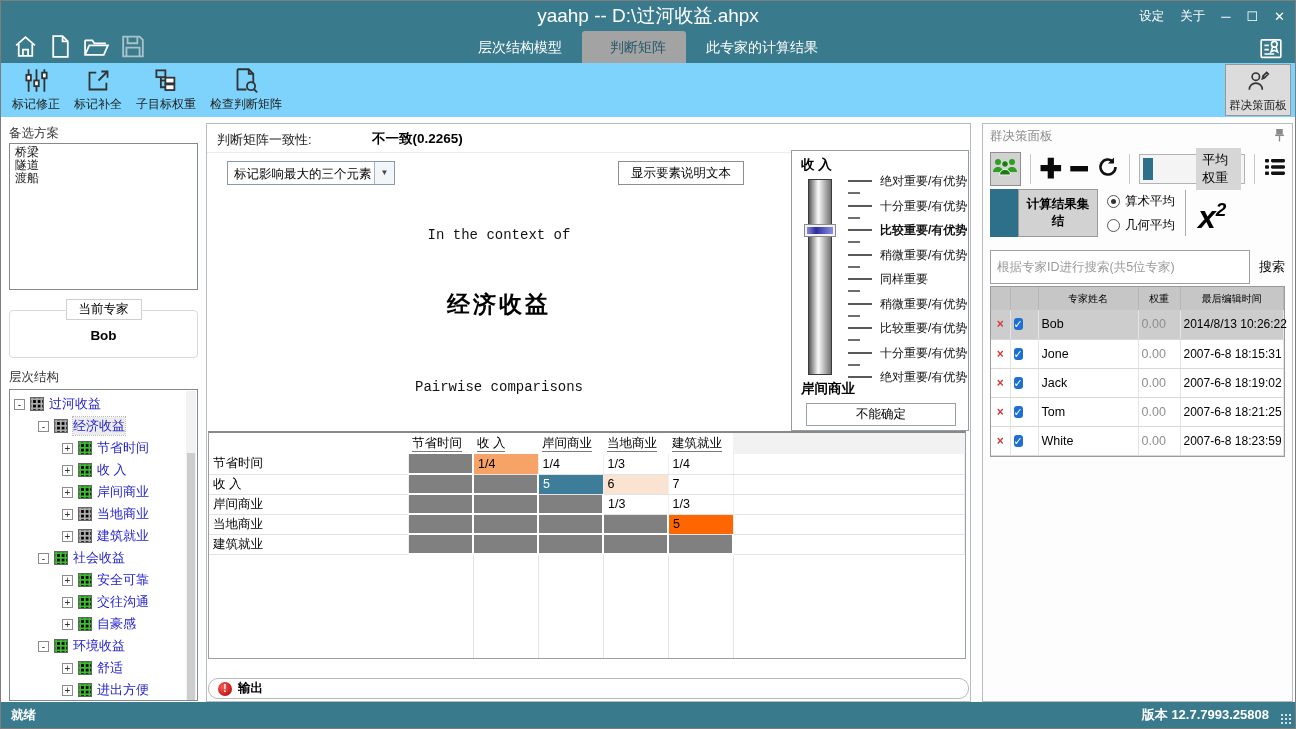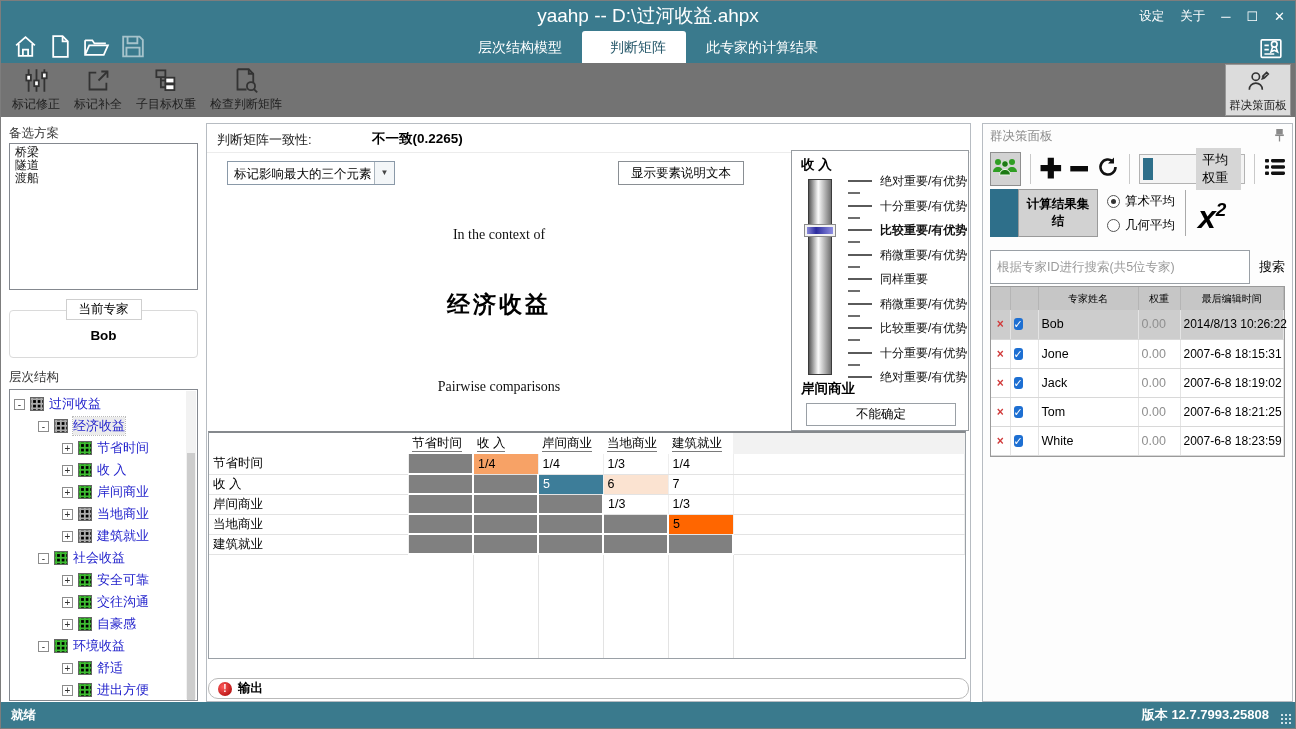--- a/index.html
+++ b/index.html
@@ -10,24 +10,24 @@
   .titlebar { position:absolute; left:0; top:0; right:0; height:30px; background:#3A7A8D; }
   .title-text { position:absolute; left:0; right:0; top:0; text-align:center; line-height:30px; color:#fff; font-size:19px; }
   .title-right { position:absolute; right:10px; top:0; height:30px; display:flex; align-items:center; gap:16px; color:#fff; font-size:12.5px; }
   .winbtn { font-size:13px; cursor:default; }
 
   .tabrow { position:absolute; left:0; top:30px; right:0; height:32px; background:#3A7A8D; }
   .quick-icons { position:absolute; left:12px; top:3px; display:flex; gap:11px; align-items:center; }
   .quick-icons svg { display:block; }
   .tabs { position:absolute; left:0; right:0; top:0; height:32px; display:flex; justify-content:center; }
   .tab { padding:0 20px; line-height:32px; color:#fff; font-size:14px; }
-  .tab.active { background:#ffffff; color:#27596b; border-radius:3px 3px 0 0;padding-left:28px; }
+  .tab.active { background:#a3a3a3; color:#27596b; border-radius:3px 3px 0 0;padding-left:28px; }
   .stamp { position:absolute; right:12px; top:4px; }
 
-  .ribbon { position:absolute; left:0; top:62px; right:0; height:54px; background:#737373; }
+  .ribbon { position:absolute; left:0; top:62px; right:0; height:54px; background:#7dd3fc; }
   .ribbon-items { position:absolute; left:8px; top:2px; display:flex; gap:8px; }
   .tool { display:flex; flex-direction:column; align-items:center; padding:2px 3px; }
   .tool svg { display:block; margin-bottom:2px; }
   .tool-label { font-size:12px; color:#222; white-space:nowrap; }
   .group-toggle { position:absolute; right:4px; top:1px; width:66px; height:52px; background:#dcdcdc; border:1px solid #979797; display:flex; flex-direction:column; align-items:center; justify-content:center; }
   .group-toggle .tool-label { font-size:11.5px; }
 
   
   .left-panel { position:absolute; left:8px; top:124px; width:189px; bottom:27px; }
   .sec-label { font-size:12.5px; color:#333; height:18px; }
@@ -66,21 +66,21 @@
   .handle { position:absolute; left:13px; width:30px; height:11px; border:2px solid #f2f2f2; outline:1px solid #8a8a8a;
             background:linear-gradient(90deg,#8a8ad8,#2b2b9e 35%,#9090e2); }
   .tick { position:absolute; left:56px; height:2px; background:#5a5a5a; }
   .tick.major { width:24px; }
   .tick.minor { width:12px; background:#6e6e6e; }
   .tick-label { position:absolute; left:88px; font-size:12px; color:#111; white-space:nowrap; }
   .tick-label.bold { font-weight:bold; }
   .scale-bottom { position:absolute; left:9px; top:229px; font-size:13.5px; font-weight:bold; }
   .uncertain-btn { position:absolute; left:14px; top:252px; width:150px; height:23px; border:1px solid #9aa0a6; background:#fff; font-size:12.5px; text-align:center; line-height:21px; }
 
-  .ctx1,.ctx2 { position:absolute; left:0; width:584px; text-align:center; font-family:Liberation Serif, serif; font-size:14px; color:#111; }
+  .ctx1,.ctx2 { position:absolute; left:0; width:584px; text-align:center; font-family:Liberation Mono, monospace; font-size:14px; color:#111; }
   .ctx1 { top:103px; }
   .ctx-title { position:absolute; left:0; width:584px; top:165px; text-align:center; font-size:23px; font-weight:bold; letter-spacing:3px; }
   .ctx2 { top:255px; }
 
   .matrix-wrap { position:absolute; left:1px; top:307px; width:758px; border:1px solid #9aa0a6; border-top:2px solid #85898d; background:#fff; }
   table.matrix { border-collapse:collapse; table-layout:fixed; width:756px; font-size:12.5px; }
   .matrix th { height:21px; font-weight:normal; text-align:left; padding:0 4px; background:#fff; }
   .matrix th span { border-bottom:1px solid #7a7a7a; padding-bottom:1px; }
   .matrix th.hx { background:#f2f2f2; }
   .matrix td { height:20px; padding:0 4px; border-bottom:1px solid #e3e3e3; border-right:1px solid #eee; }

